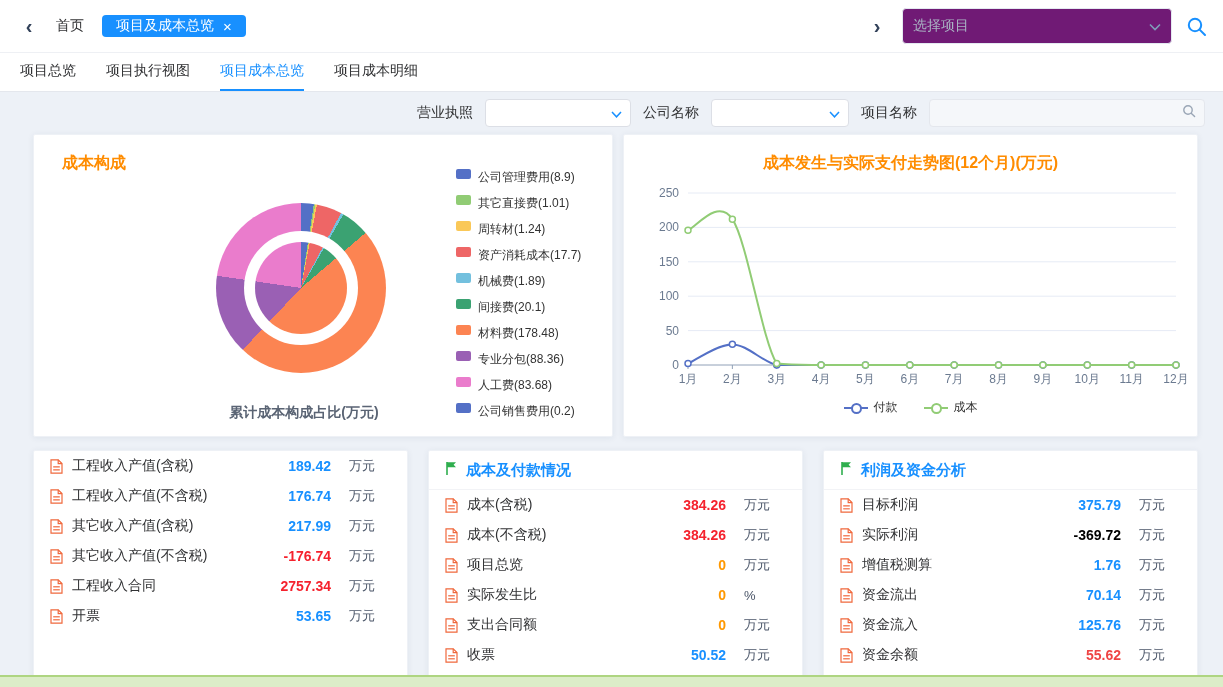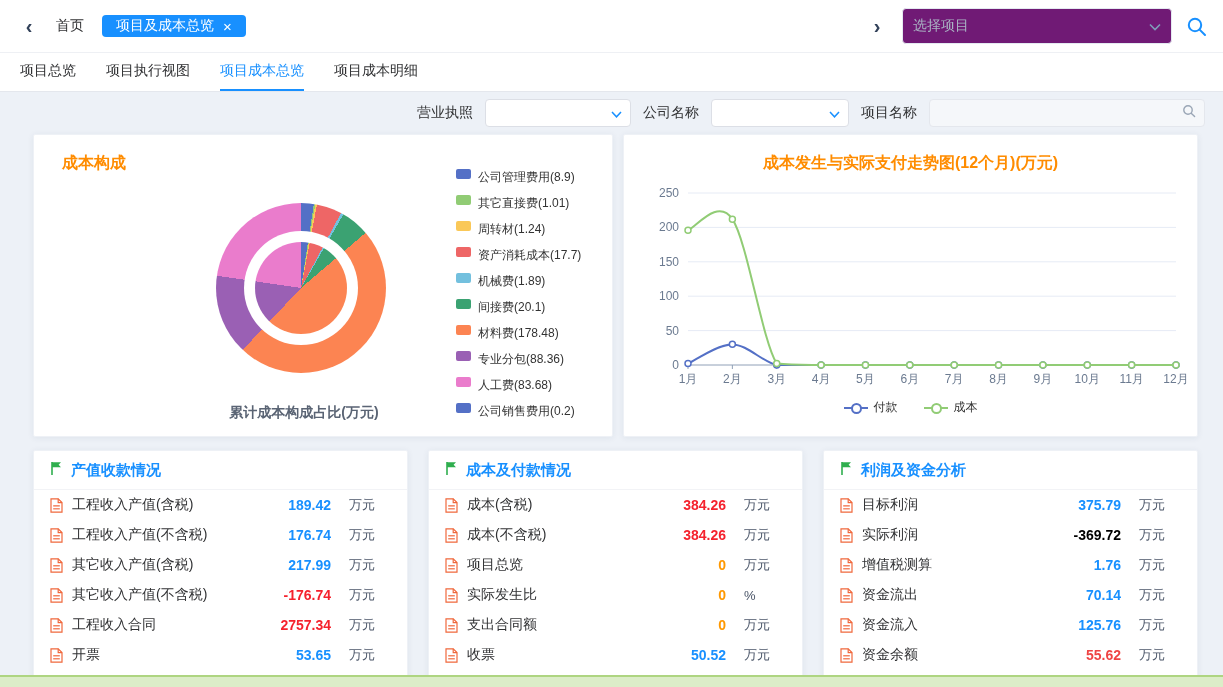--- a/index.html
+++ b/index.html
@@ -254,27 +254,20 @@
         <span class="lgd-item" style="color: rgb(145, 204, 117);">
           <span class="lmark"></span>
           <span class="lgd-text">成本</span>
         </span>
       </div>
   </section>
 </div>
 
 <div class="cards-row">
     <section class="card">
-      <div class="card-header">
-        <span class="flag"><svg width="13" height="15" viewBox="0 0 13 15">
-            <line x1="2" y1="1" x2="2" y2="14" stroke="#2fae4e" stroke-width="1.6"></line>
-            <path d="M2 1.2 H11 L8.6 3.7 L11 6.2 H2 Z" fill="#2fae4e"></path>
-          </svg></span>
-        <span class="card-title">产值收款情况</span>
-      </div>
       <div class="card-row">
         <span class="doc-icon">
           <svg width="13" height="15" viewBox="0 0 13 15">
             <path d="M1 .8 H8.2 L12 4.6 V14.2 H1 Z" fill="none" stroke="#f0683c" stroke-width="1.2"></path>
             <path d="M8.2 .8 V4.6 H12" fill="none" stroke="#f0683c" stroke-width="1.2"></path>
             <line x1="3.2" y1="7.8" x2="9.8" y2="7.8" stroke="#f0683c" stroke-width="1.2"></line>
             <line x1="3.2" y1="10.8" x2="9.8" y2="10.8" stroke="#f0683c" stroke-width="1.2"></line>
           </svg>
         </span>
         <span class="row-label">工程收入产值(含税)</span>

